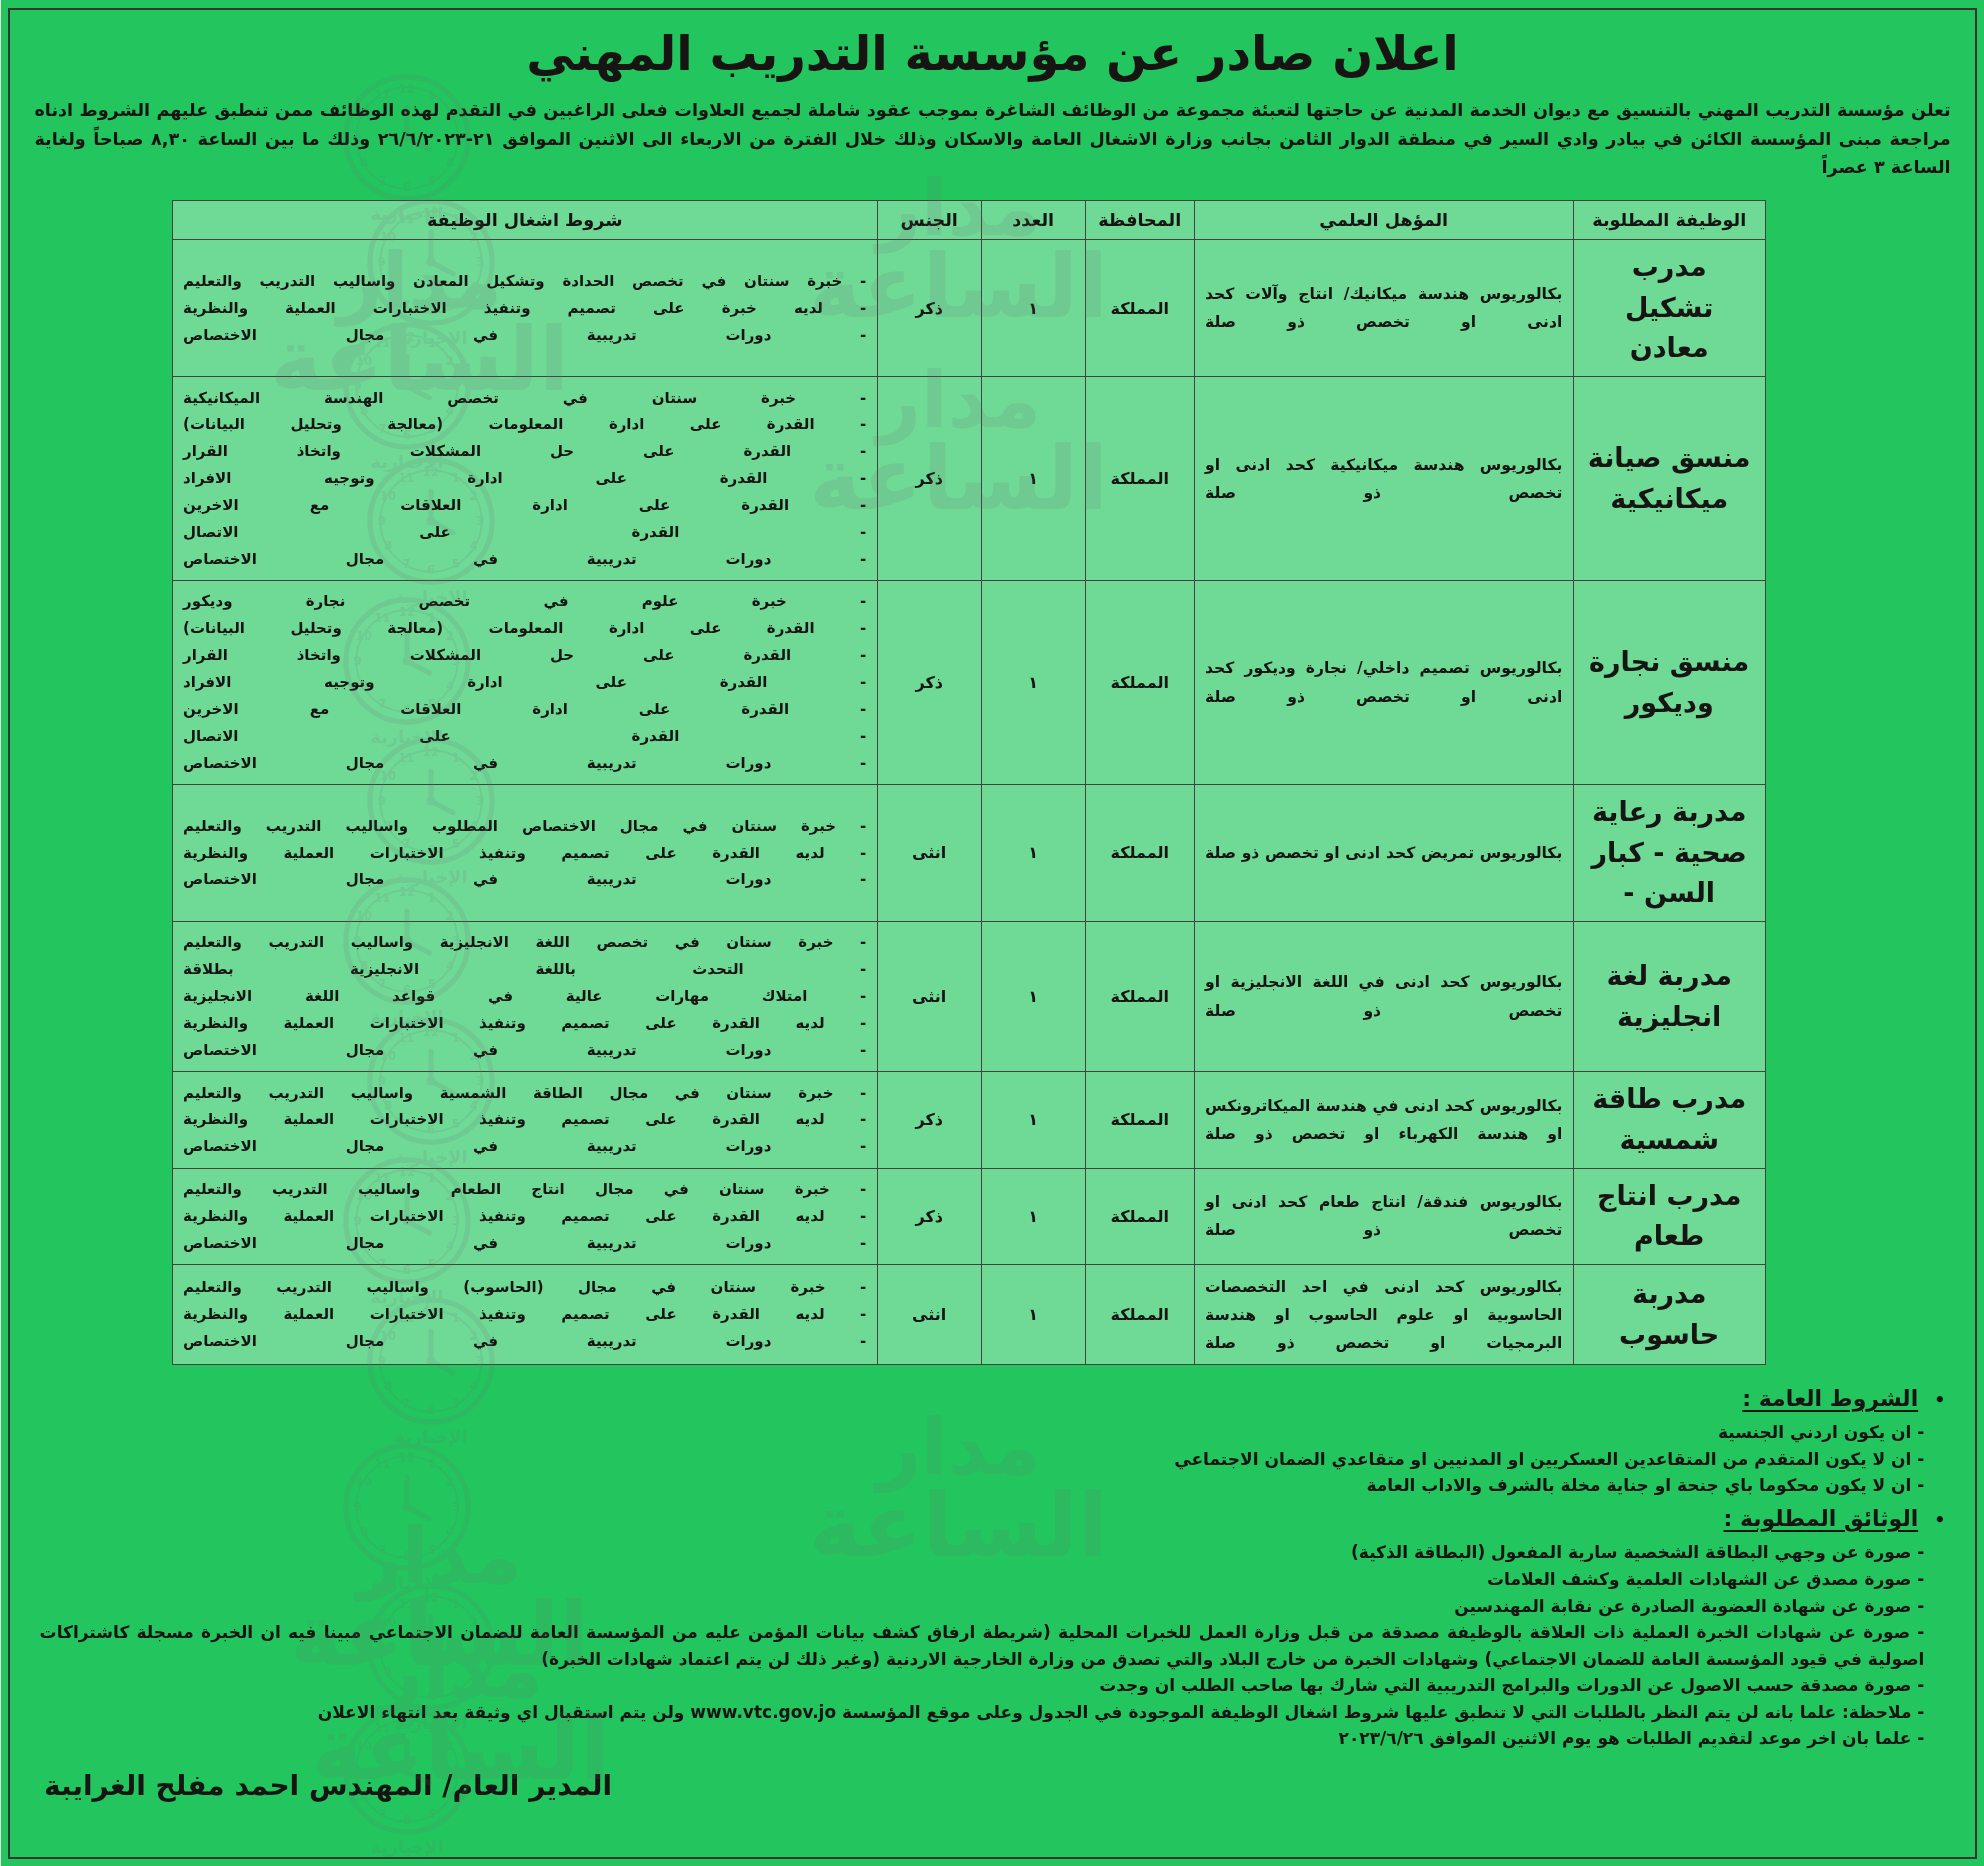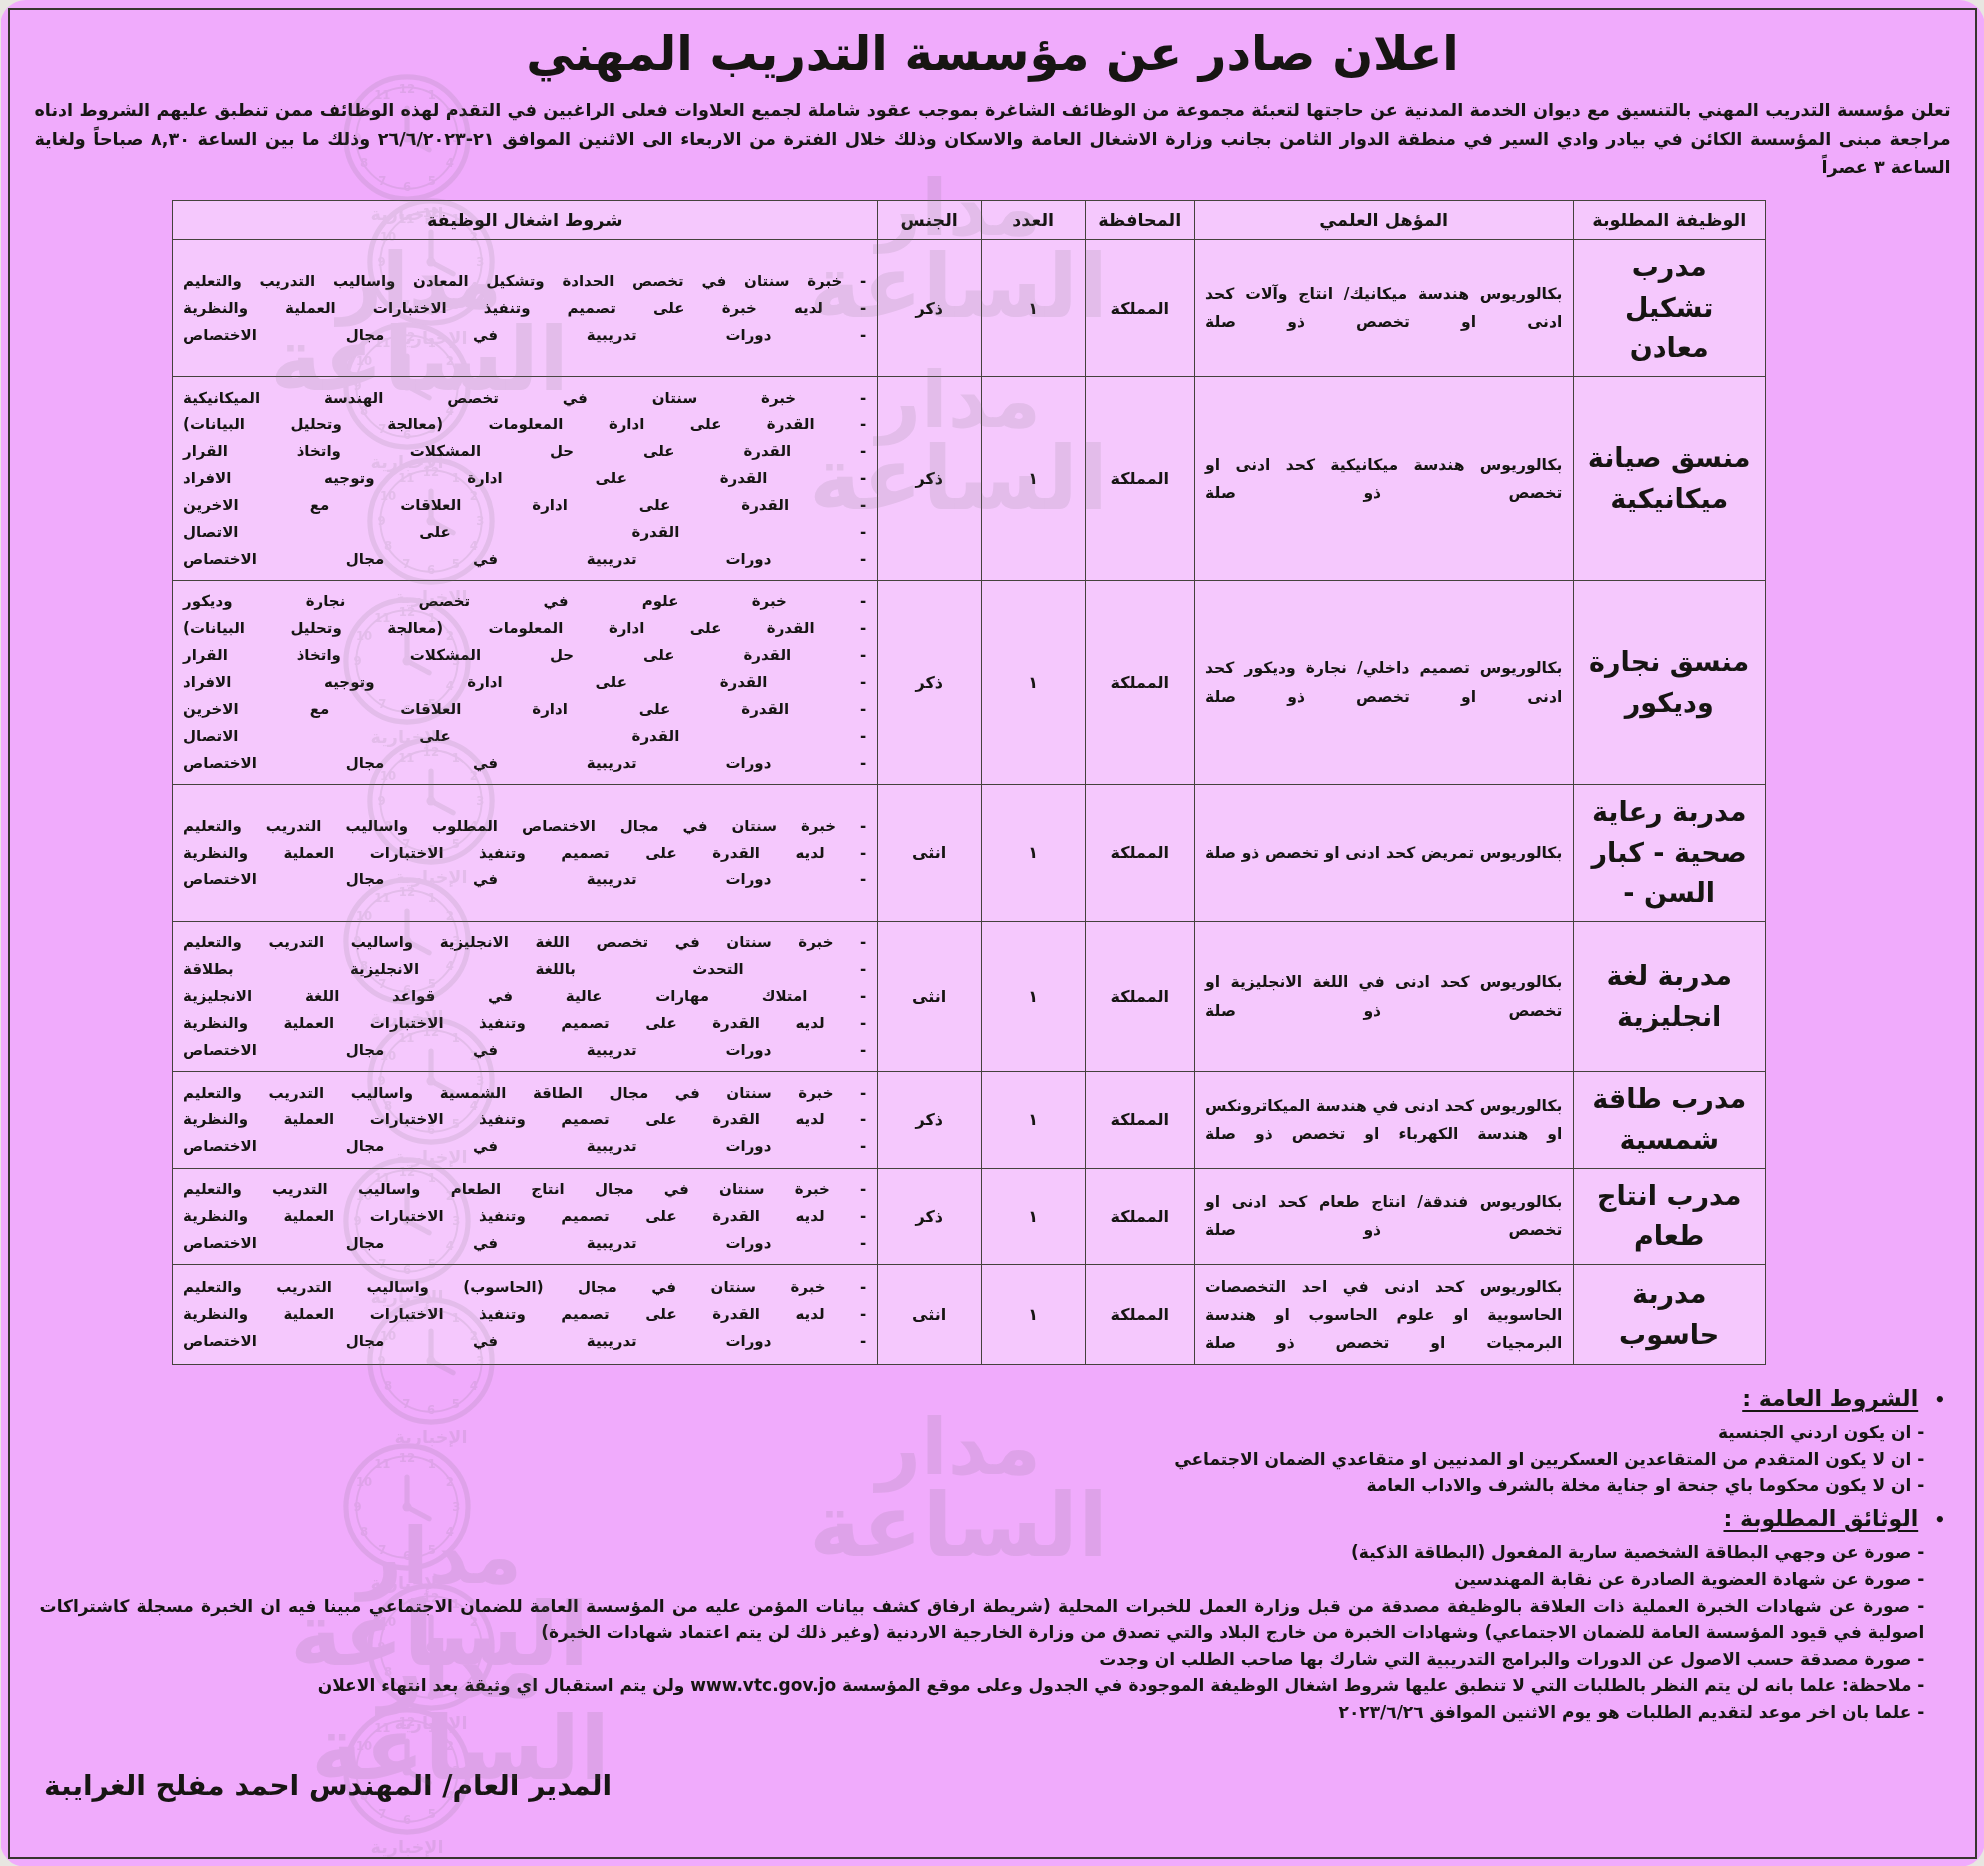--- a/index.html
+++ b/index.html
@@ -3,21 +3,21 @@
 <meta charset="utf-8">
 <style>
   *{box-sizing:border-box;}
   html,body{margin:0;padding:0;}
   body{
     width:1985px;height:1867px;position:relative;overflow:hidden;
     background:#e8e6e1;color:#171513;
     font-family:"DejaVu Sans","Liberation Sans",sans-serif;
     direction:rtl;
   }
-  .page{position:absolute;inset:0;background:#f0abfc;border-radius:26px;}
+  .page{position:absolute;inset:0;background:#22c55e;}
   .frame{position:absolute;inset:8.3px;border:2.1px solid #37352f;padding:7.3px 22px;overflow:hidden;}
 
   .title{text-align:center;font-size:48px;font-weight:800;margin:7.3px 0 15.6px;letter-spacing:0.5px;}
   .intro{font-size:17.6px;font-weight:700;line-height:1.62;text-align:justify;margin:0 2.1px 17.6px;}
 
   table.jobs{border-collapse:collapse;table-layout:fixed;width:1592px;margin:0 187px 0 auto;background:rgba(255,255,255,.35);}
   table.jobs th,table.jobs td{border:1.6px solid #45423d;}
   table.jobs th{font-size:17.6px;font-weight:800;text-align:center;padding:9.3px 4.1px;}
   table.jobs td{padding:7.3px 10.4px;vertical-align:middle;}
   .c-job{font-size:27px;font-weight:800;text-align:center;line-height:1.5;}
@@ -196,20 +196,21 @@
           <div class="list-item">ان لا يكون المتقدم من المتقاعدين العسكريين او المدنيين او متقاعدي الضمان الاجتماعي</div>
           <div class="list-item">ان لا يكون محكوما باي جنحة او جناية مخلة بالشرف والاداب العامة</div>
         </div>
 
       <div class="section-title">
         <span class="bullet">•</span>
         <span class="st-text">الوثائق المطلوبة :</span>
       </div>
       <div class="list" id="doc-list">
           <div class="list-item">صورة عن وجهي البطاقة الشخصية سارية المفعول (البطاقة الذكية)</div>
+          <div class="list-item">صورة مصدق عن الشهادات العلمية وكشف العلامات</div>
           <div class="list-item">صورة عن شهادة العضوية الصادرة عن نقابة المهندسين</div>
           <div class="list-item">صورة عن شهادات الخبرة العملية ذات العلاقة بالوظيفة مصدقة من قبل وزارة العمل للخبرات المحلية (شريطة ارفاق كشف بيانات المؤمن عليه من المؤسسة العامة للضمان الاجتماعي مبينا فيه ان الخبرة مسجلة كاشتراكات اصولية في قيود المؤسسة العامة للضمان الاجتماعي) وشهادات الخبرة من خارج البلاد والتي تصدق من وزارة الخارجية الاردنية (وغير ذلك لن يتم اعتماد شهادات الخبرة)</div>
           <div class="list-item">صورة مصدقة حسب الاصول عن الدورات والبرامج التدريبية التي شارك بها صاحب الطلب ان وجدت</div>
           <div class="list-item">ملاحظة: علما بانه لن يتم النظر بالطلبات التي لا تنطبق عليها شروط اشغال الوظيفة الموجودة في الجدول وعلى موقع المؤسسة www.vtc.gov.jo ولن يتم استقبال اي وثيقة بعد انتهاء الاعلان</div>
           <div class="list-item">علما بان اخر موعد لتقديم الطلبات هو يوم الاثنين الموافق ٢٠٢٣/٦/٢٦</div>
         </div>
     </div>
 
   </div>
 

